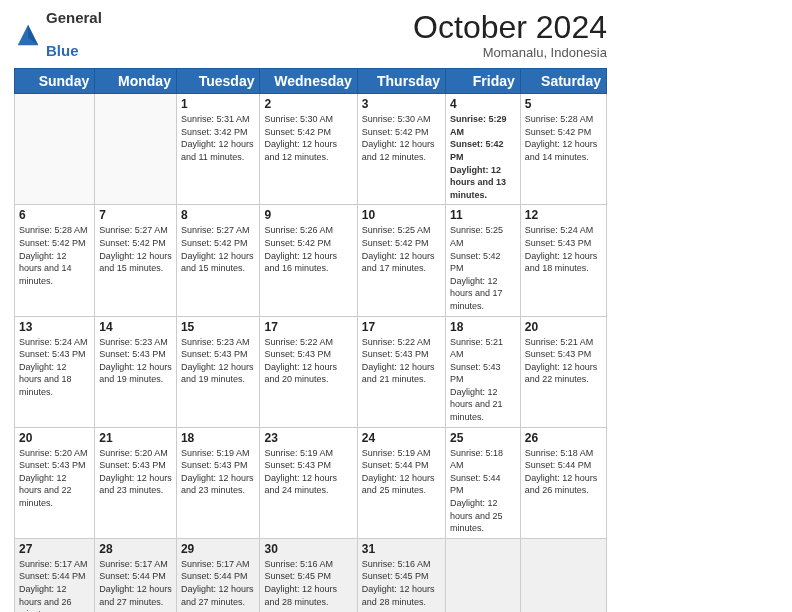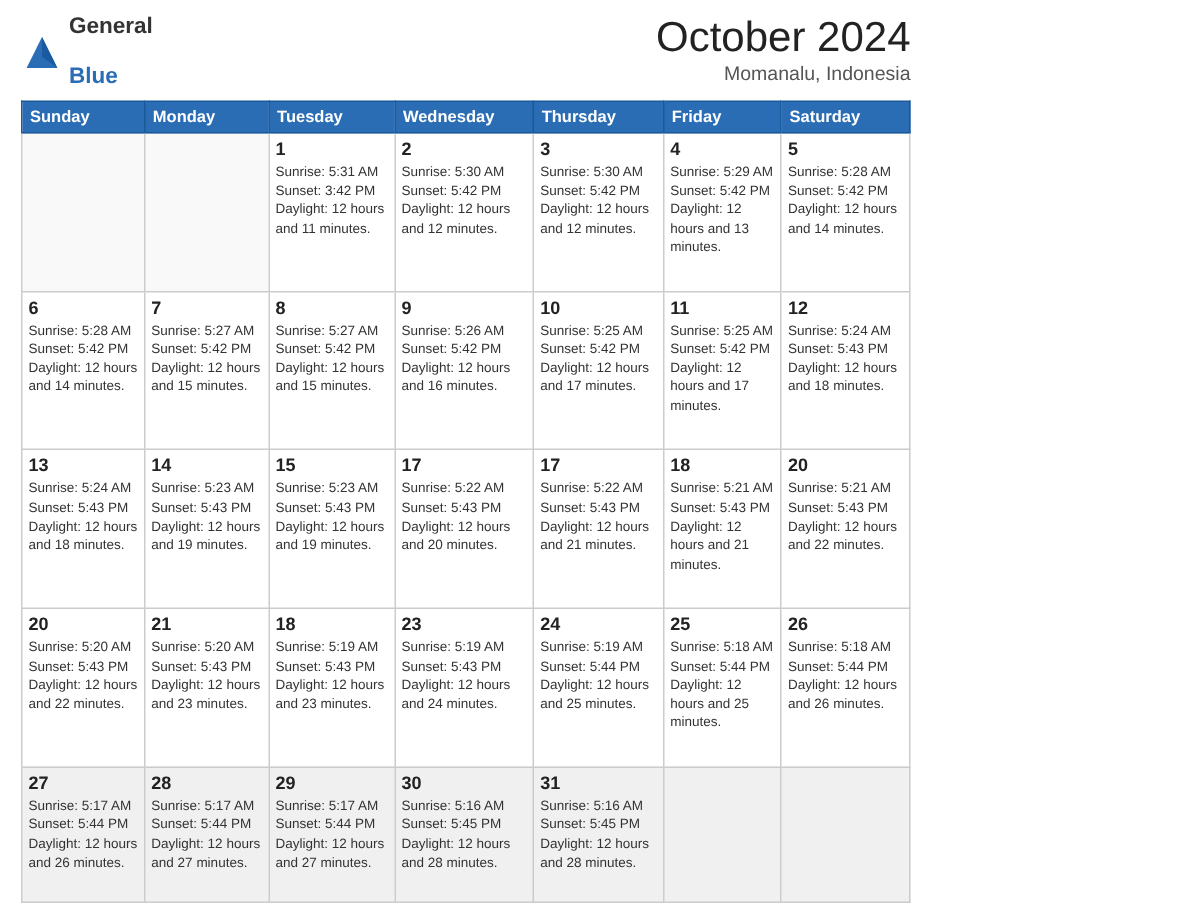--- a/index.html
+++ b/index.html
@@ -46,41 +46,41 @@
       margin-top: 16px;
     }
     .logo-icon {
       width: 28px;
       height: 28px;
     }
     .header-right {
       text-align: right;
     }
     .month-title {
-      font-size: 28px;
+      font-size: 32px;
       font-weight: 300;
       color: #222;
       line-height: 1.1;
     }
     .location {
       font-size: 13px;
       color: #555;
     }
     .calendar {
       width: 100%;
       border-collapse: collapse;
       flex: 1;
     }
     .calendar th {
       background: #2a6db5;
       color: #fff;
-      font-size: 11px;
+      font-size: 14px;
       font-weight: bold;
       padding: 4px 5px;
-      text-align: left;
+      text-align: right;
       border: 1px solid #1a5a9a;
     }
     .calendar td {
       border: 1px solid #ccc;
       vertical-align: top;
       padding: 3px 4px;
       width: 113px;
       min-height: 70px;
       background: #fff;
     }
@@ -153,21 +153,21 @@
 Daylight: 12 hours and 12 minutes.</div>
           </td>
           <td>
             <span class="day-number">3</span>
             <div class="day-info" style="white-space: pre-line;">Sunrise: 5:30 AM
 Sunset: 5:42 PM
 Daylight: 12 hours and 12 minutes.</div>
           </td>
           <td>
             <span class="day-number">4</span>
-            <div class="day-info" style="white-space: pre-line;">Sunrise: 5:29 AM
+            <div class="day-info" style="white-space: pre-line; font-weight: bold;">Sunrise: 5:29 AM
 Sunset: 5:42 PM
 Daylight: 12 hours and 13 minutes.</div>
           </td>
           <td>
             <span class="day-number">5</span>
             <div class="day-info" style="white-space: pre-line;">Sunrise: 5:28 AM
 Sunset: 5:42 PM
 Daylight: 12 hours and 14 minutes.</div>
           </td>
         </tr>

